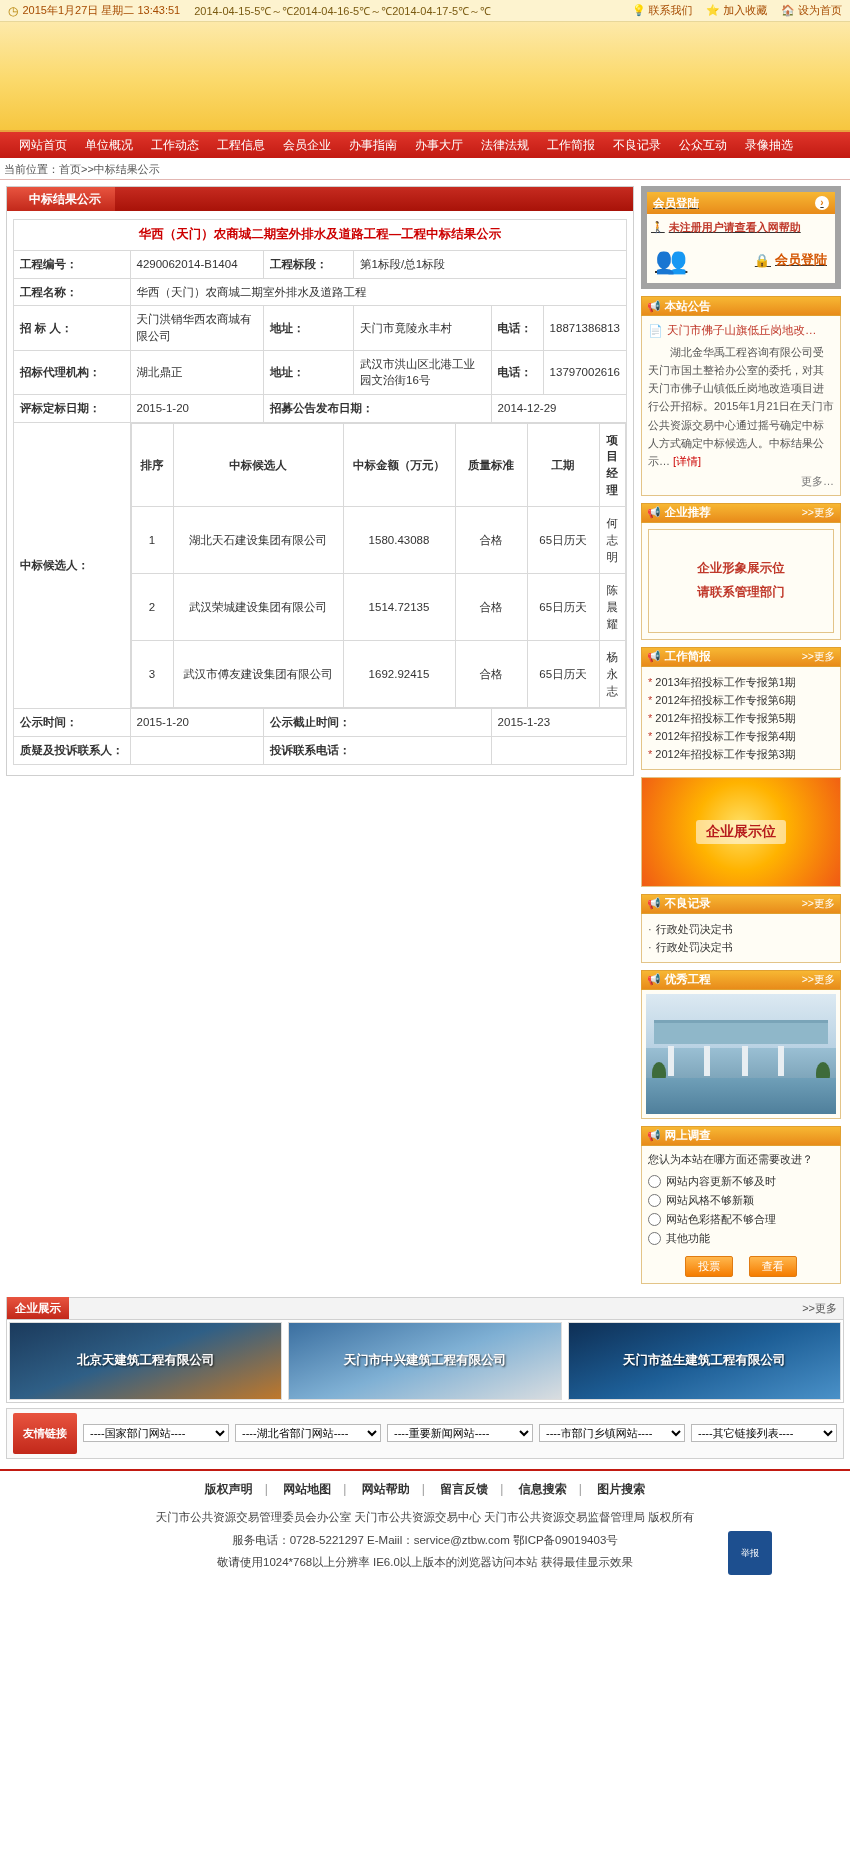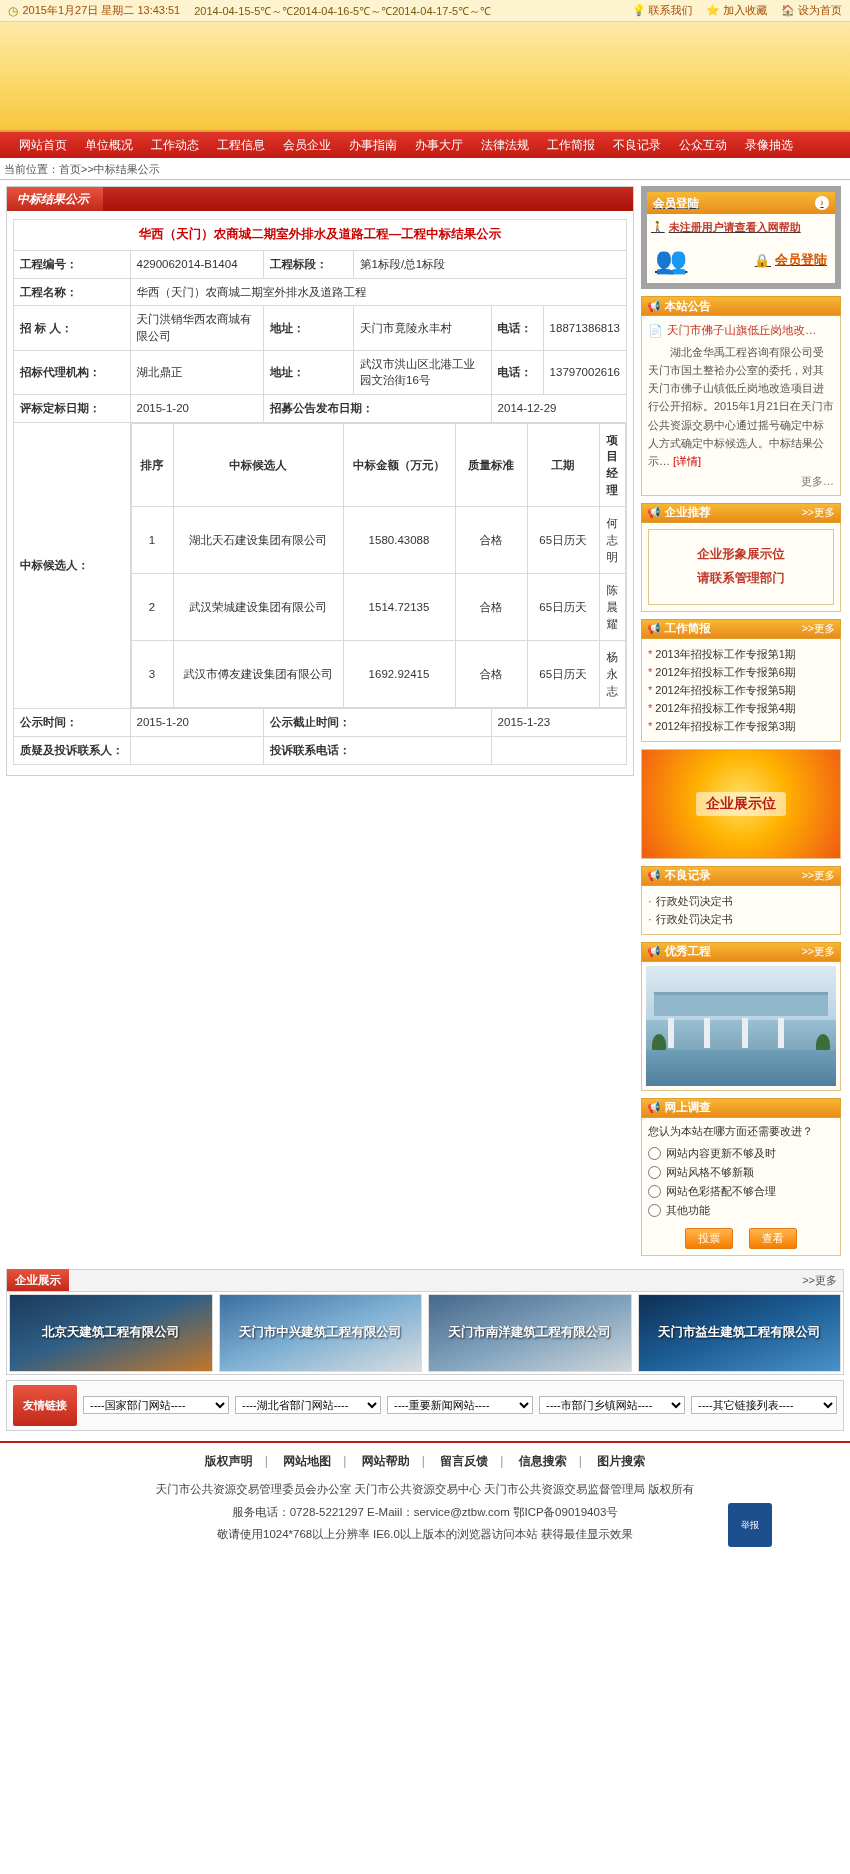--- a/index.html
+++ b/index.html
@@ -81,23 +81,22 @@
     height: 24px;
     background: linear-gradient(180deg,#c62b20 0%, #a81208 100%);
     position: relative;
   }
   .panel-head .tab {
     display: inline-block;
     color: #fff;
     font-weight: bold;
     font-size: 12px;
     line-height: 24px;
-    padding: 0 14px 0 10px;
+    padding: 0 14px 0 22px;
     background: linear-gradient(180deg,#e8543f 0%, #c2281a 100%);
-    font-style: italic;
   }
   .panel-body { padding: 8px 6px 10px 6px; }
 
   .doc-title {
     text-align: center;
     color: #c00;
     font-weight: bold;
     font-size: 12.5px;
     padding: 6px 4px 7px 4px;
     border: 1px solid #d9d9d9;
@@ -181,21 +180,21 @@
   }
 
   .notice-title { display:flex; align-items:center; gap:4px; padding:1px 0 5px 0; }
   .notice-title .t { color:#c0392b; font-size:11.5px; }
   .notice-body { font-size:11px; color:#555; line-height:1.65; text-indent:2em; }
   .notice-body .detail { color:#c00; }
   .more-right { text-align:right; font-size:11px; color:#777; padding-top:4px; }
 
   .promo-box {
     border:1px solid #e3c488; background:#fffdf5;
-    height: 76px; display:flex; flex-direction:column;
+    height: 104px; display:flex; flex-direction:column;
     align-items:center; justify-content:center;
     color:#c0392b; font-weight:bold; font-size:12.5px; line-height:1.9;
   }
 
   ul.linklist { list-style:none; margin:0; padding:0; }
   ul.linklist li {
     font-size:11px; color:#333; line-height:18px;
     white-space:nowrap; overflow:hidden; text-overflow:ellipsis;
     cursor:pointer;
   }
@@ -583,23 +582,20 @@
       <span class="tag">企业展示</span>
       <span class="more">&gt;&gt;更多</span>
     </div>
     <div class="ent-body">
       <div class="ent-item ent-1">
         <span class="cap">北京天建筑工程有限公司</span>
       </div>
       <div class="ent-item ent-2">
         <span class="cap">天门市中兴建筑工程有限公司</span>
       </div>
-      <div class="ent-item ent-3">
-        <span class="cap">天门市南洋建筑工程有限公司</span>
-      </div>
       <div class="ent-item ent-4">
         <span class="cap">天门市益生建筑工程有限公司</span>
       </div>
     </div>
   </div>
 
   <div class="links-bar">
     <span class="tag">友情链接</span>
     <select>
       <option>----国家部门网站----</option>

